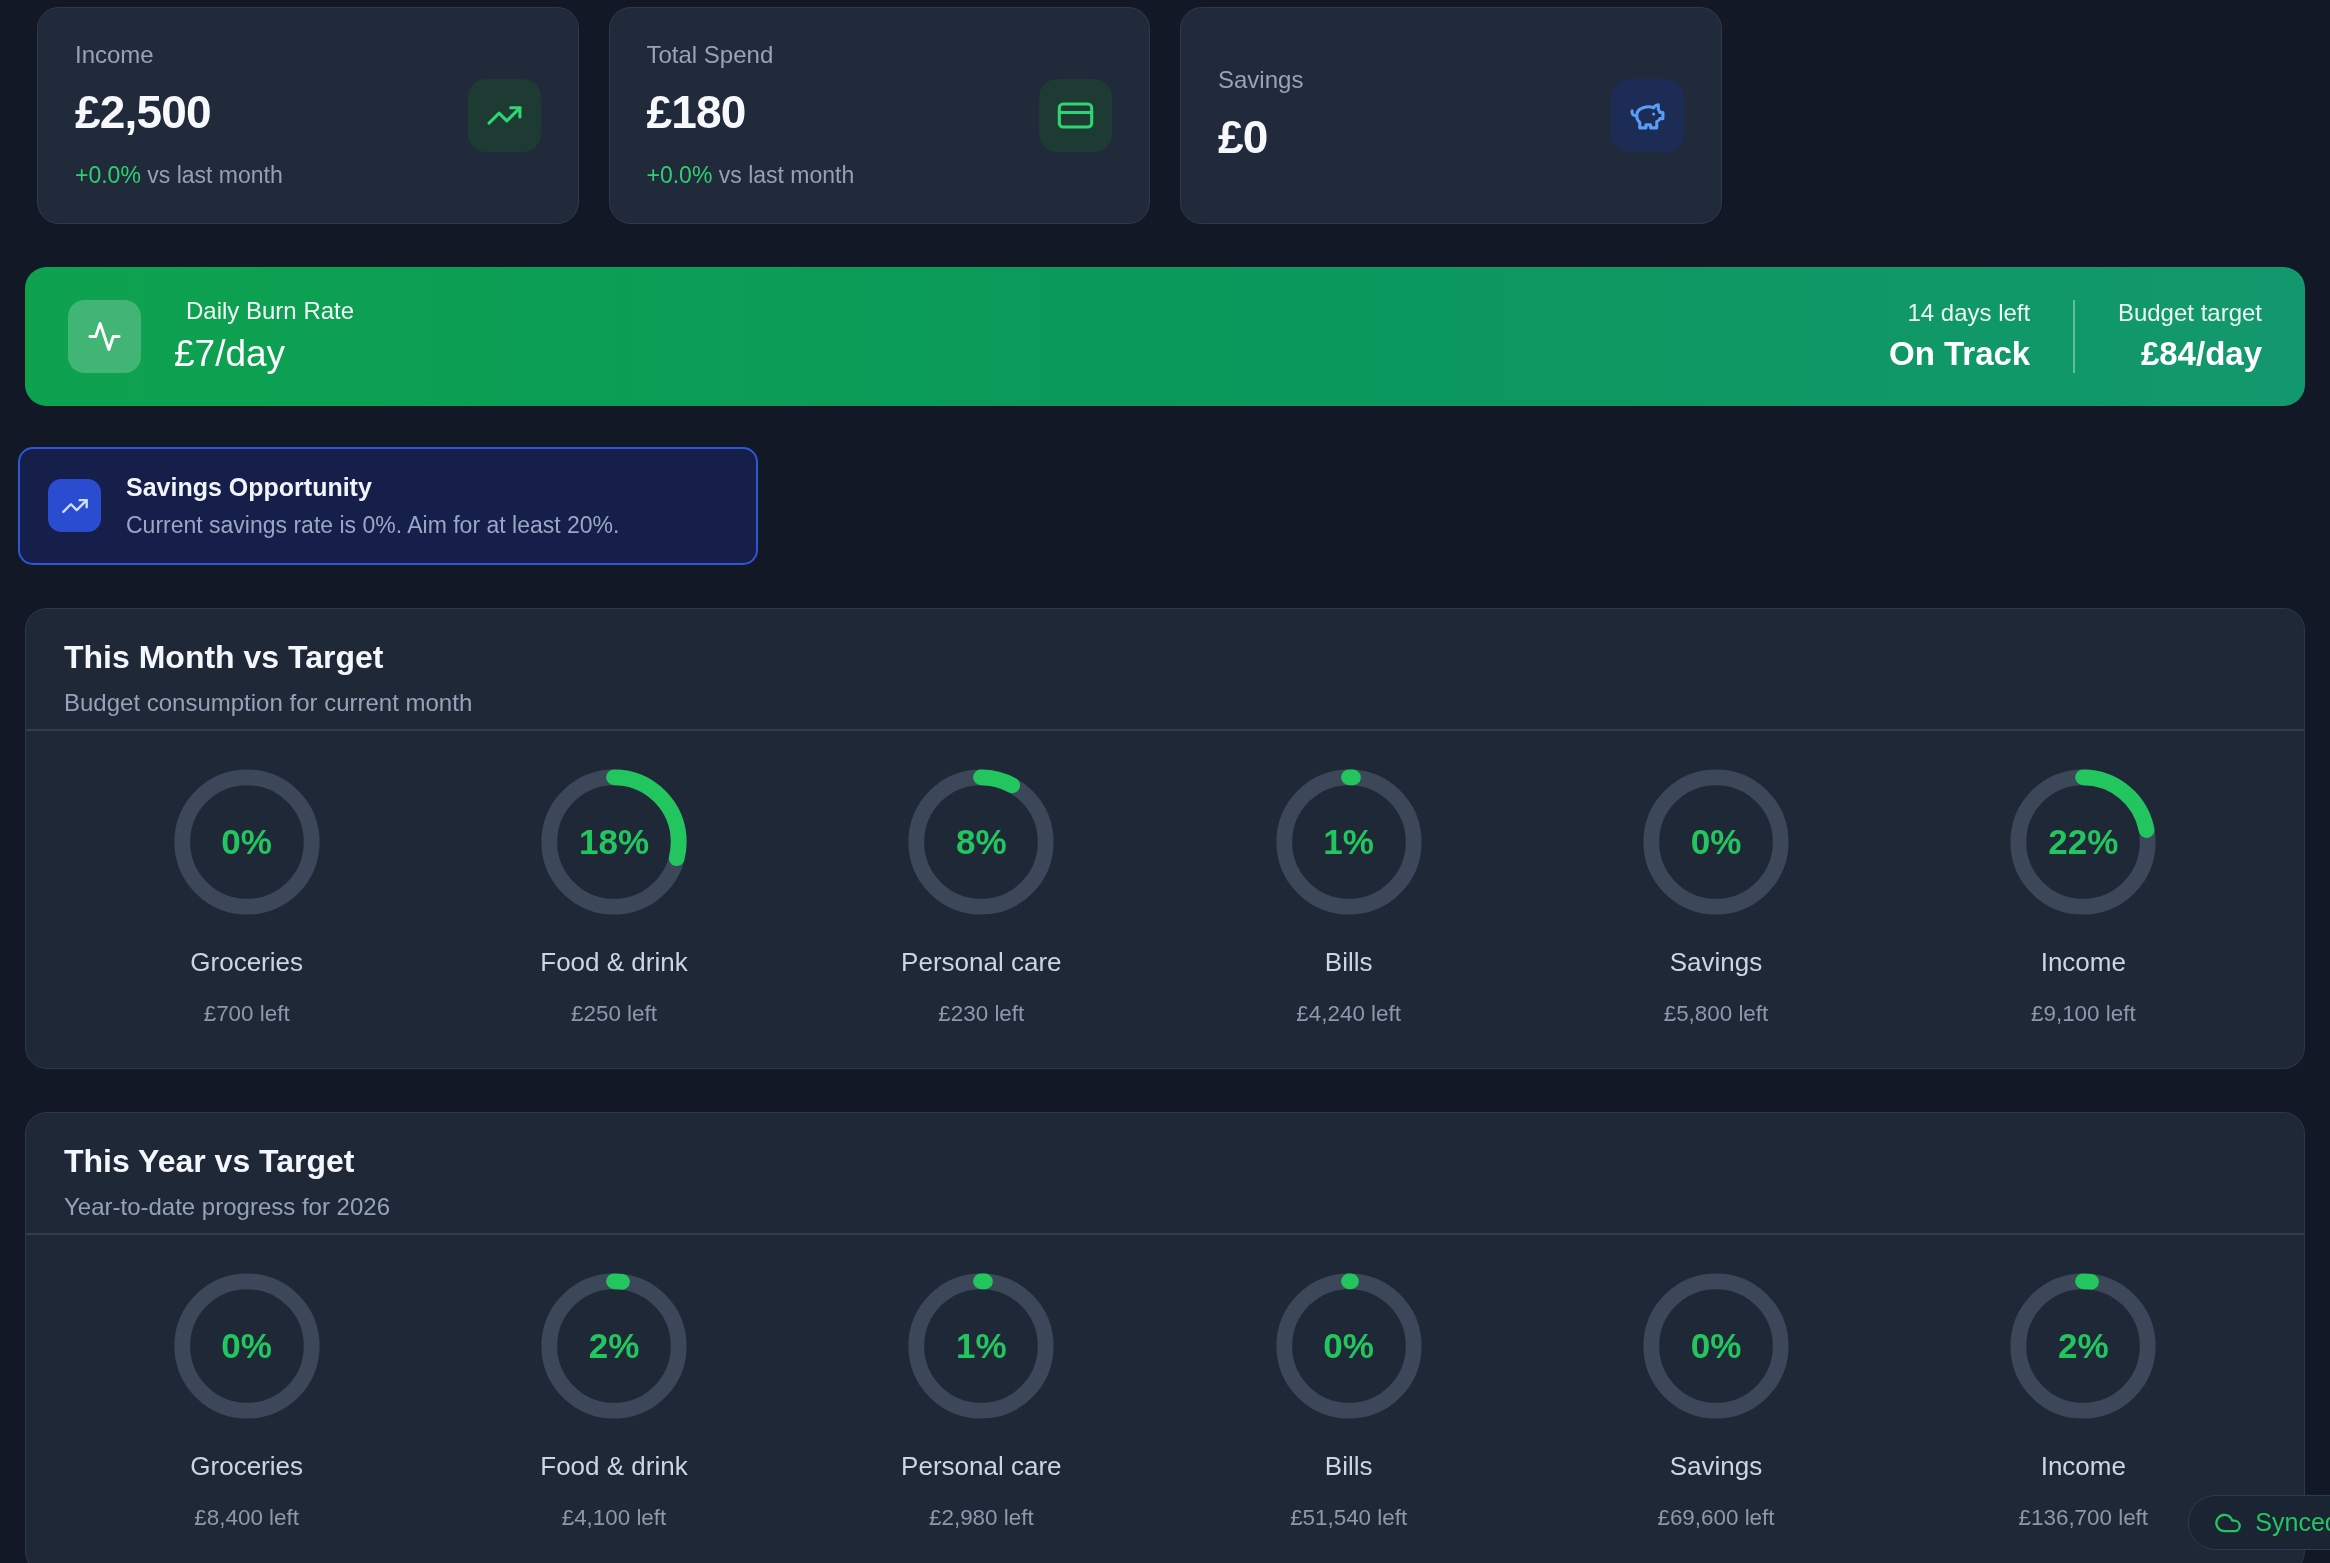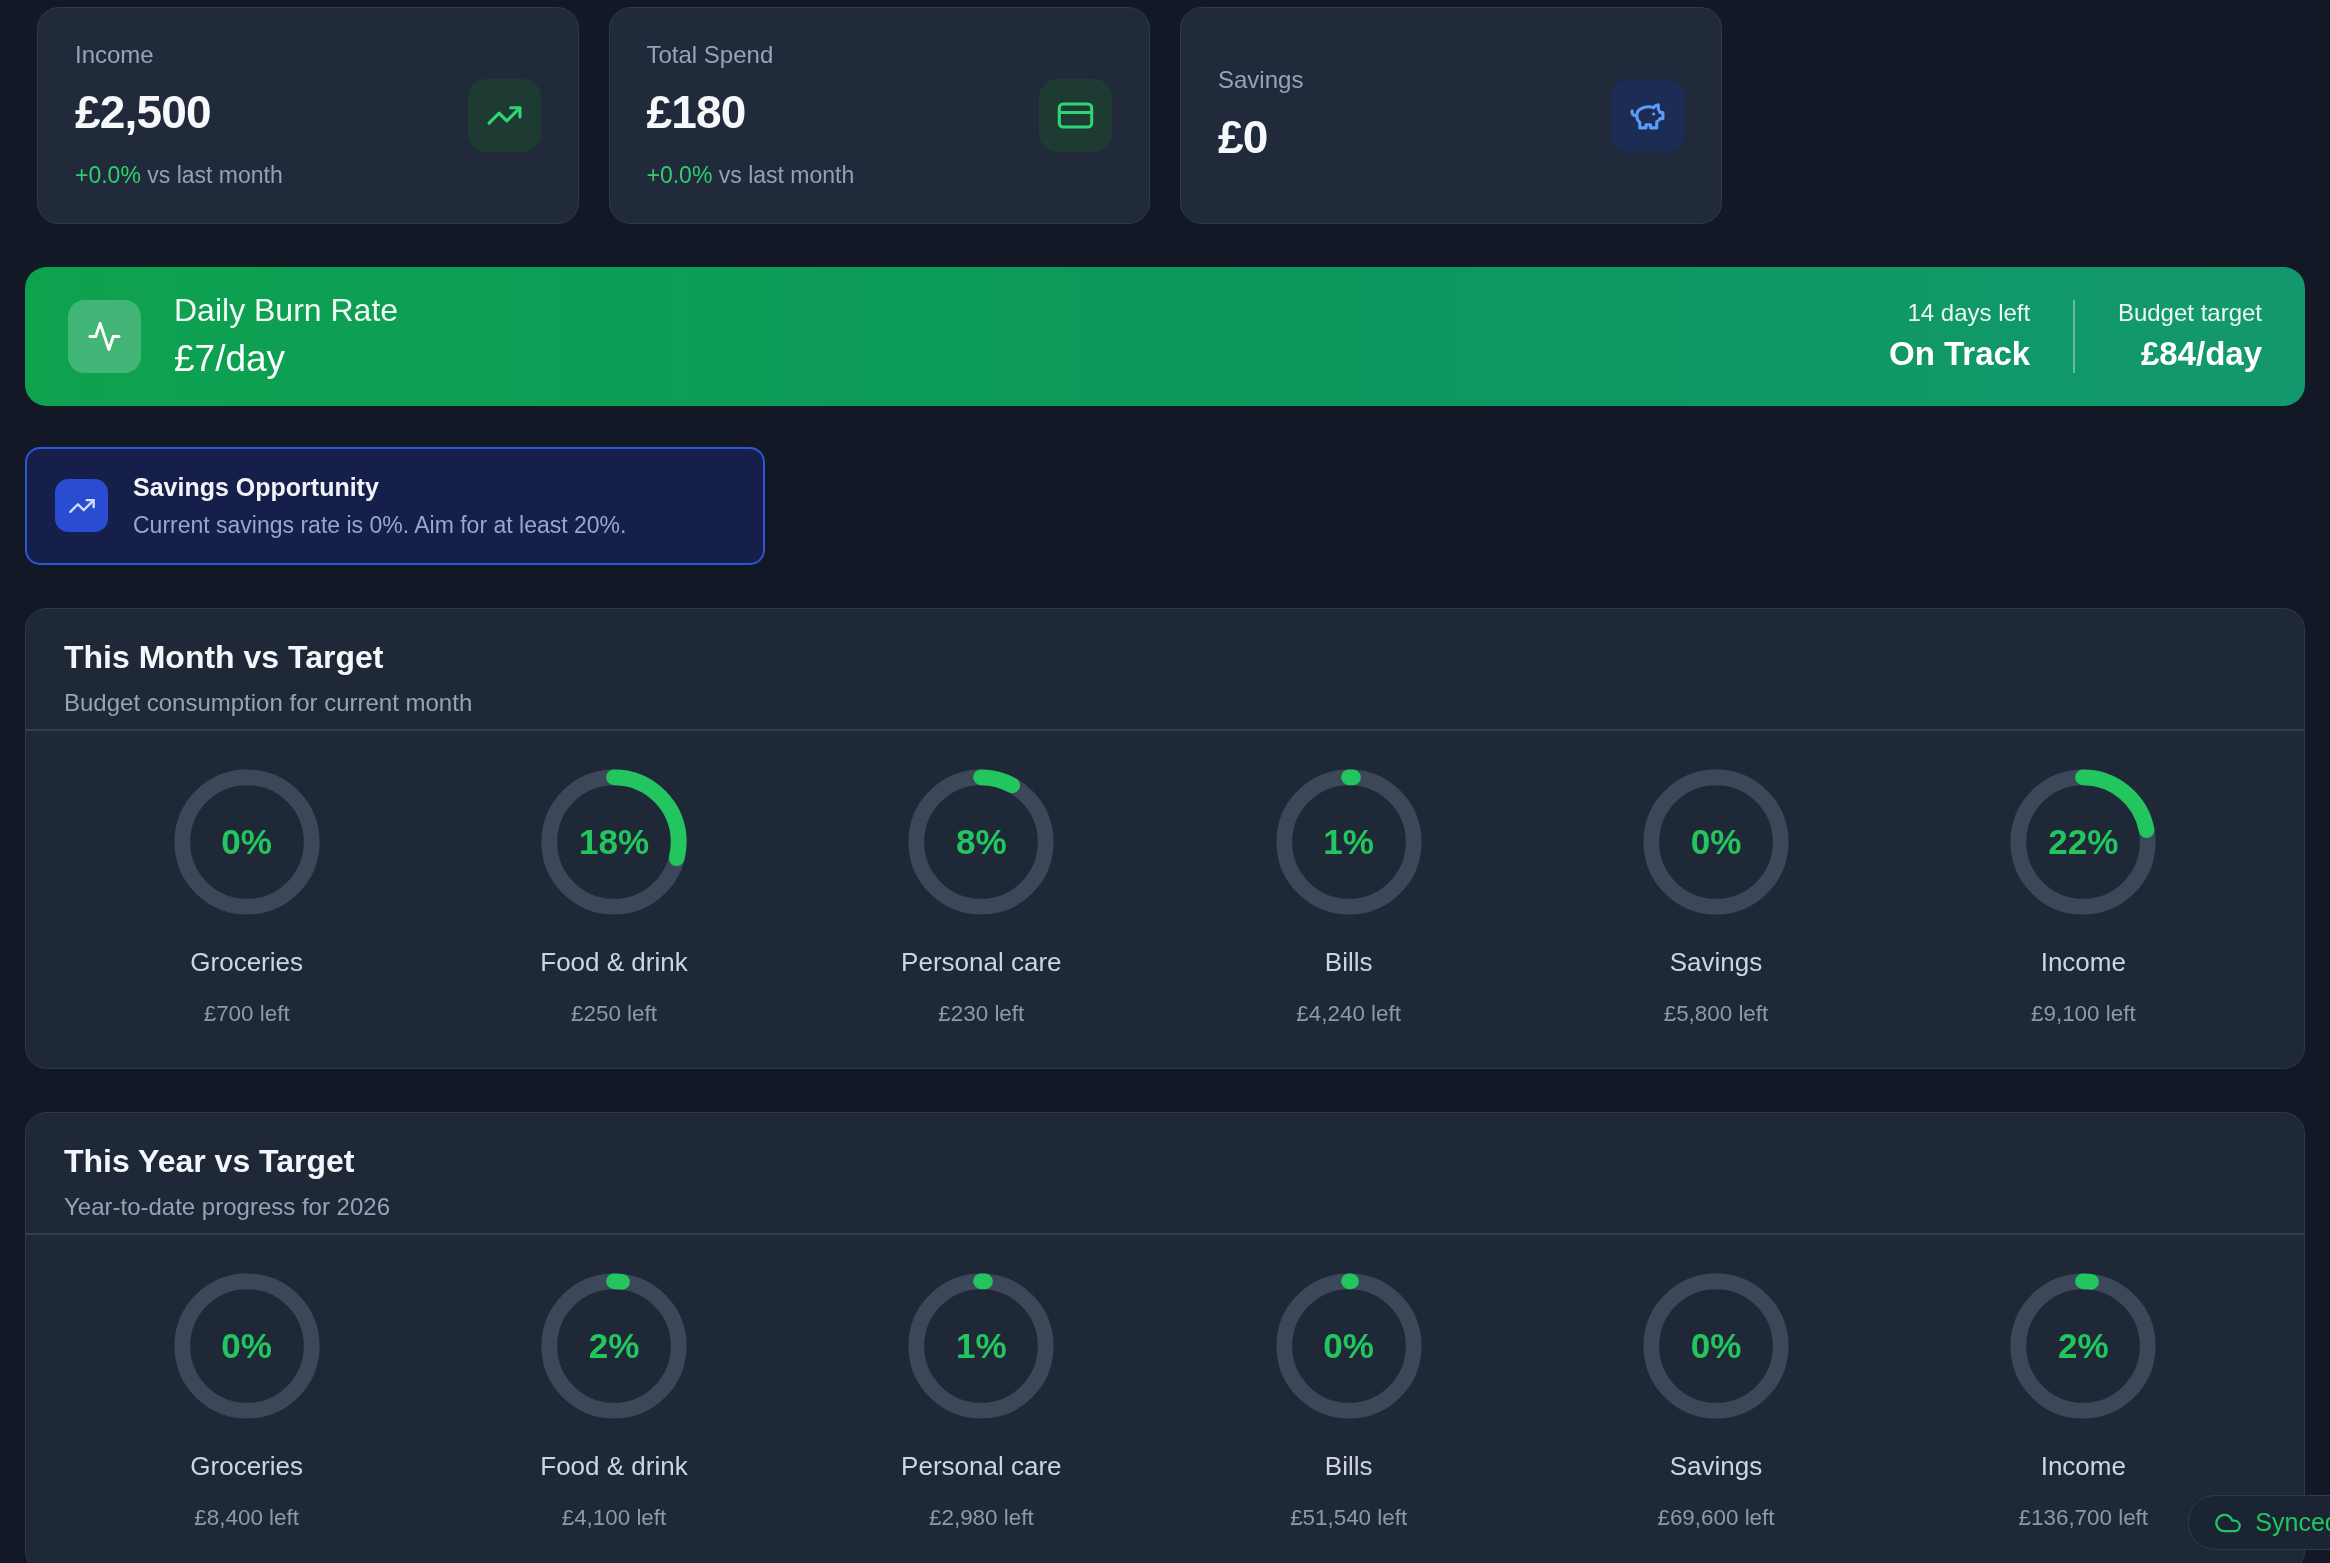--- a/index.html
+++ b/index.html
@@ -21,30 +21,30 @@
   .icon svg * { stroke:currentColor; fill:none; stroke-width:2; stroke-linecap:round; stroke-linejoin:round; }
   .stat-icon svg { width:37px; height:37px; }
 
   
   .banner { margin:43px 25px 0; height:139px; border-radius:21.6px;
             background:linear-gradient(90deg,#0ea24f 0%,#0a985c 55%,#13986d 100%);
             display:flex; align-items:center; padding:0 43px; }
   .banner-icon { width:73px; height:73px; border-radius:16.6px; background:rgba(255,255,255,0.22);
                  color:#ffffff; display:flex; align-items:center; justify-content:center; margin-right:33px; }
   .banner-icon svg { width:35px; height:35px; }
-  .banner-title { font-size:32px; color:rgba(255,255,255,0.95); margin-bottom:8.3px; }
+  .banner-title { font-size:24px; color:rgba(255,255,255,0.95); margin-bottom:8.3px;margin-left:12px; }
   .banner-value { font-size:37px; font-weight:400; color:#ffffff; }
   .banner-right { margin-left:auto; display:flex; align-items:center; gap:43px; }
   .banner-stat { text-align:right; }
   .banner-stat-label { font-size:24px; color:rgba(255,255,255,0.92); margin-bottom:8.3px; }
   .banner-stat-value { font-size:33px; font-weight:700; color:#ffffff; }
   .banner-divider { width:1.7px; height:73px; background:rgba(255,255,255,0.35); }
 
   
-  .tip-card { margin:41px 25px 0; width:740px; height:118px; background:#151f49;
+  .tip-card { margin:41px 18px 0; width:740px; height:118px; background:#151f49;
               border:2.5px solid #2e56d6; border-radius:15px; display:flex; align-items:center; padding:17px 28px; gap:25px; }
   .tip-icon { width:53px; height:53px; border-radius:13.3px; background:#2a4cd0; color:#cfe0ff;
               display:flex; align-items:center; justify-content:center; flex:0 0 auto; }
   .tip-icon svg { width:28px; height:28px; }
   .tip-title { font-size:25px; font-weight:600; color:#f1f5f9; margin-bottom:10px; }
   .tip-desc { font-size:23px; color:#9aa7c4; }
 
   
   .section { margin:43px 25px 0; background:#1f2837; border:1.7px solid #2e384c; border-radius:21.6px; overflow:hidden; }
   .section-header { padding:30px 38px 12px; }

